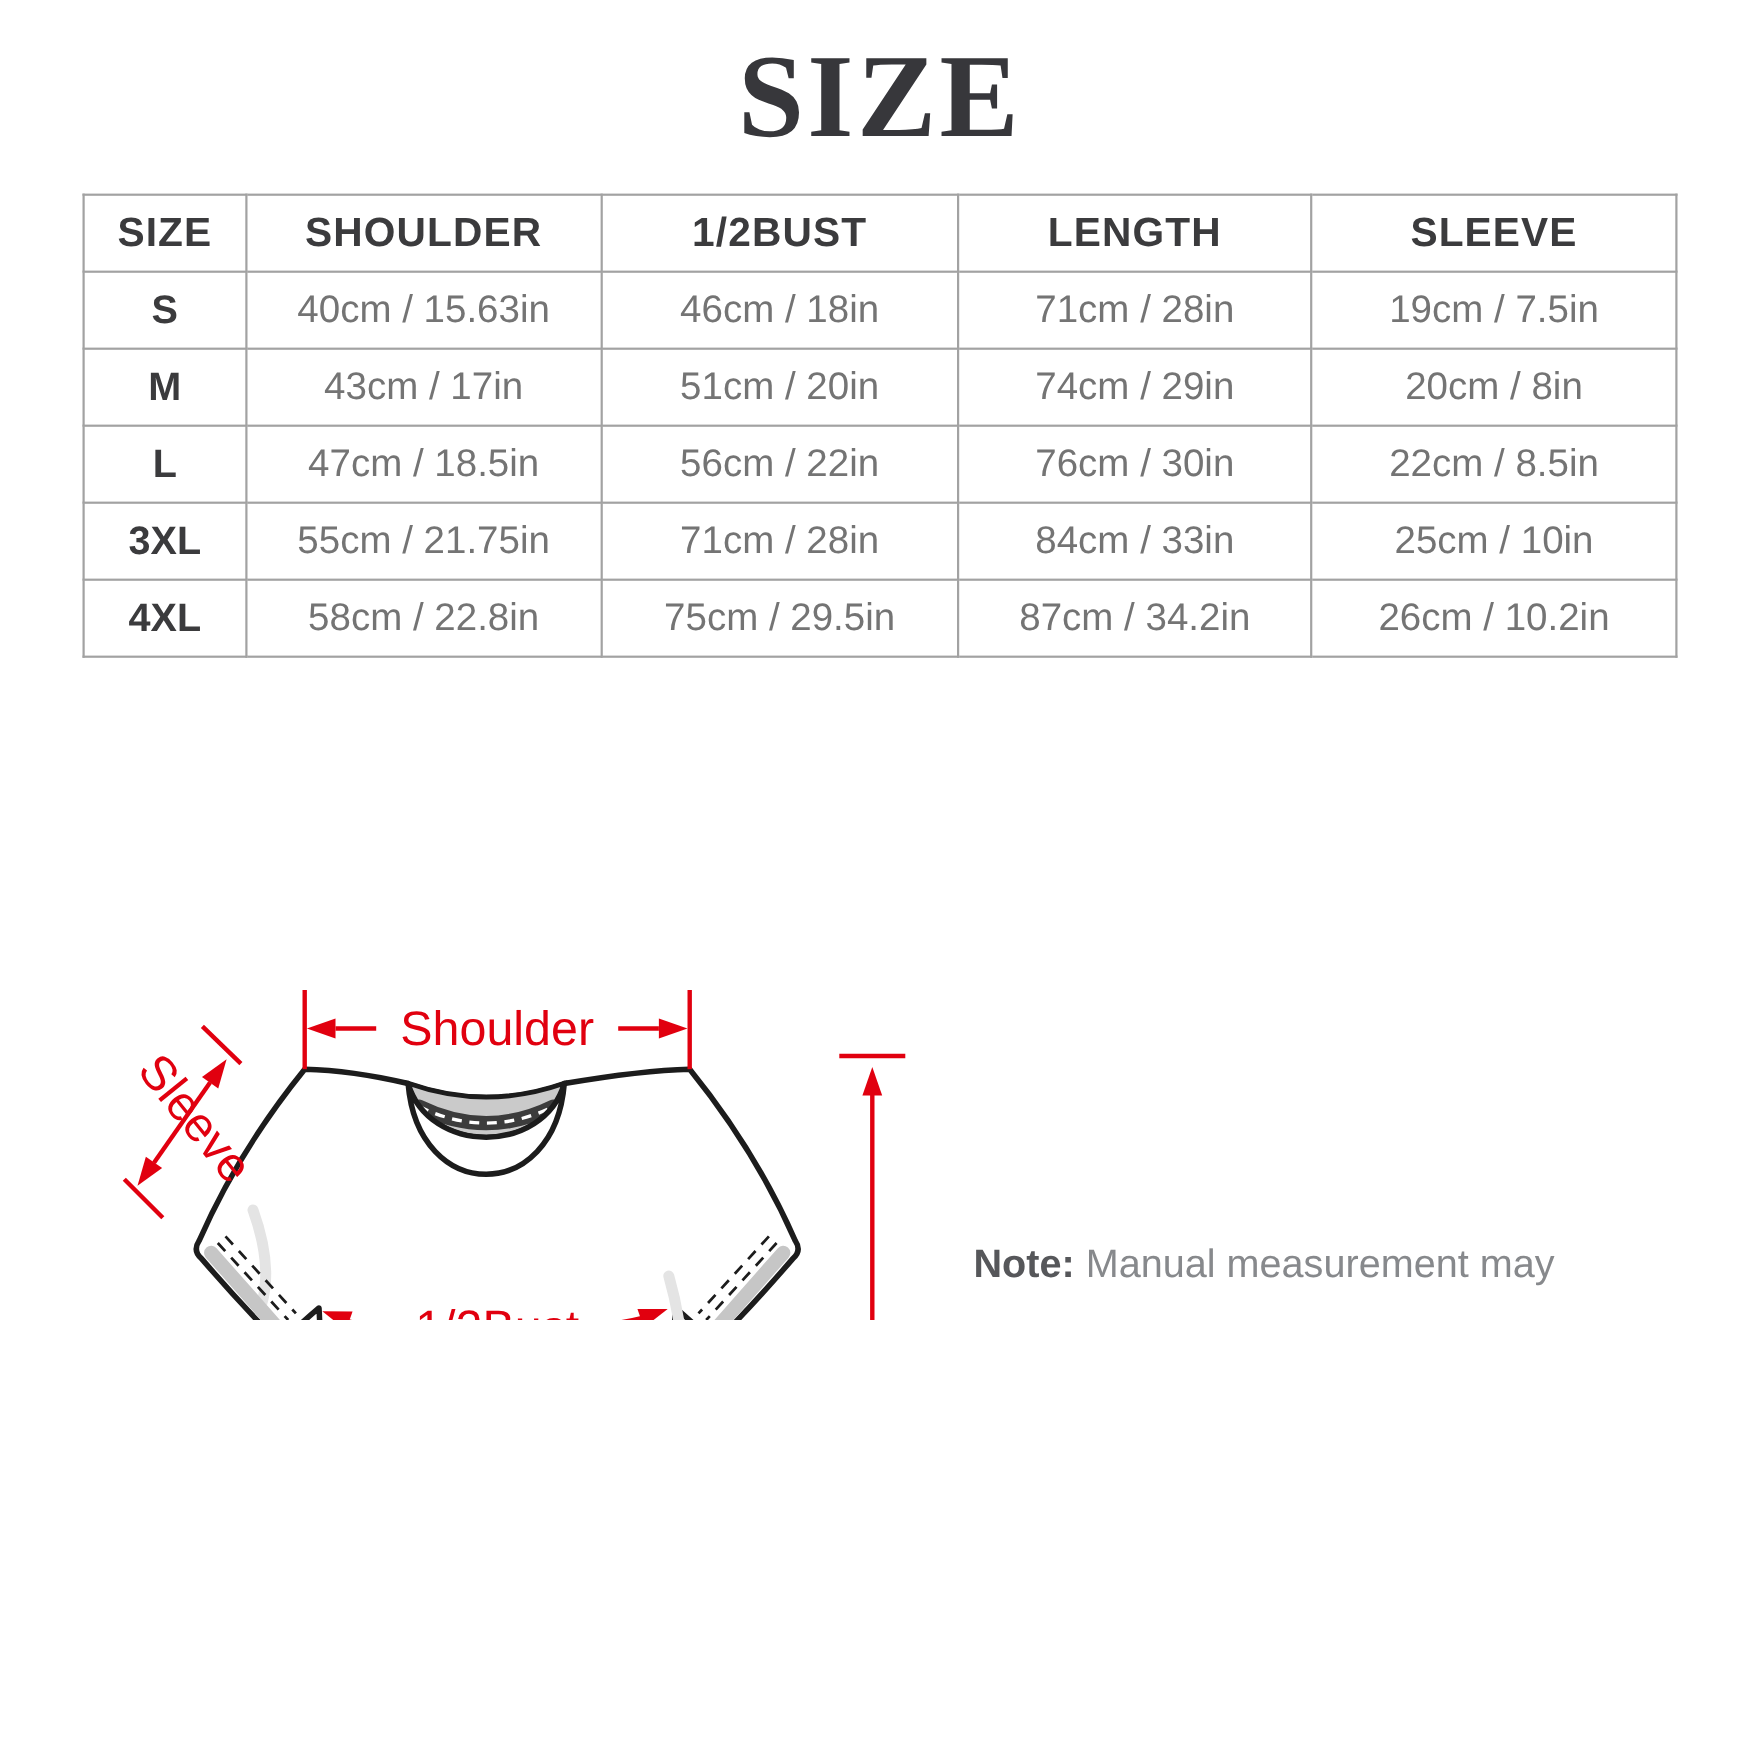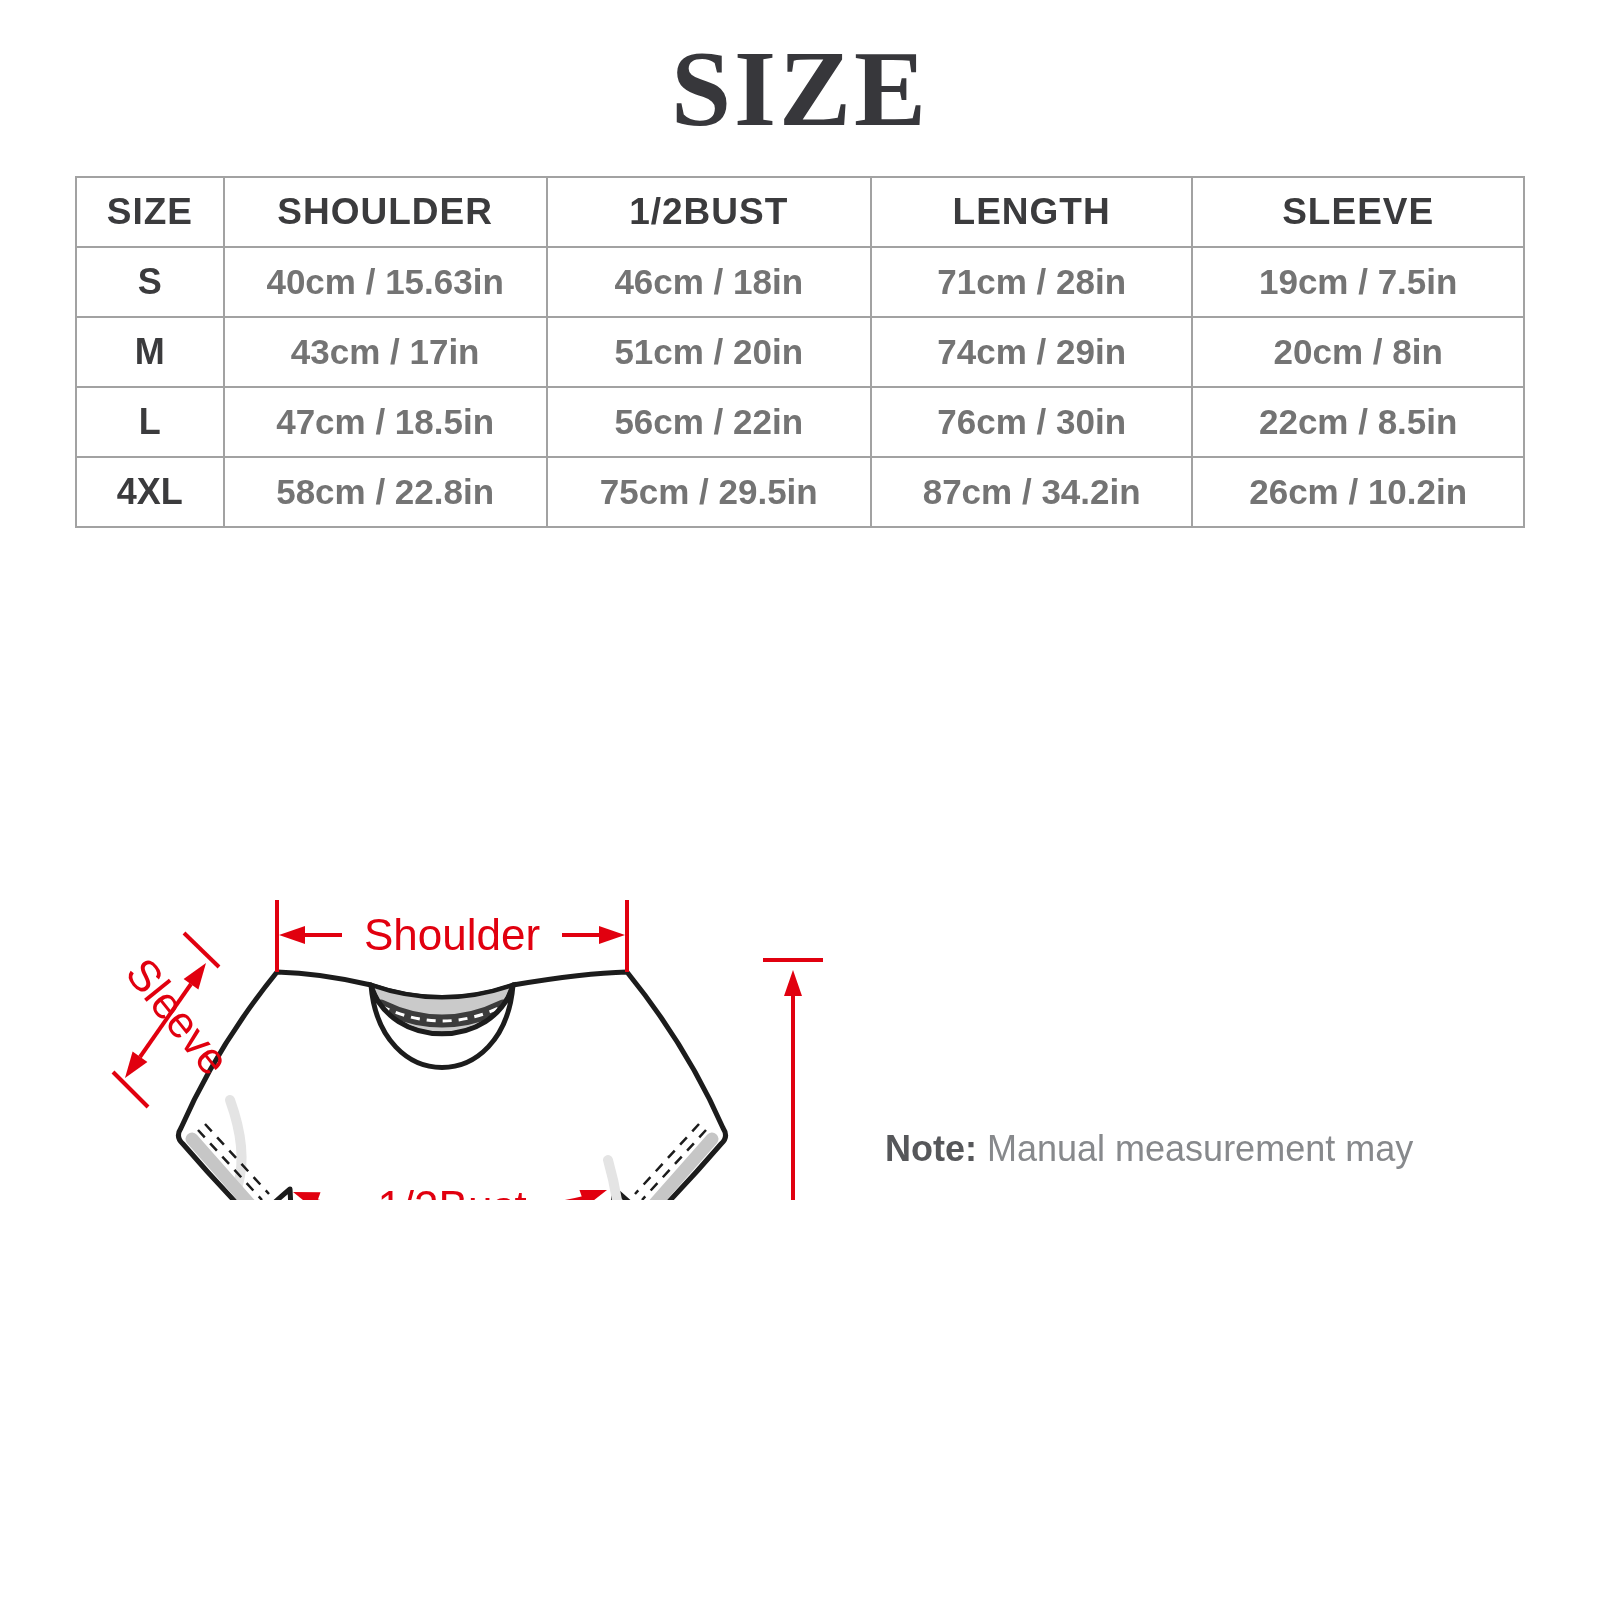--- a/index.html
+++ b/index.html
@@ -8,21 +8,21 @@
 
   .title{position:absolute;left:0;top:30px;width:100%;text-align:center;
          font-family:"Liberation Serif",serif;font-weight:bold;font-size:108px;
          line-height:118px;color:#37373b;letter-spacing:3px}
 
   table.size-table{position:absolute;left:75px;top:176px;width:1450px;
          border-collapse:collapse;table-layout:fixed;background:#fff}
   .size-table th,.size-table td{border:2px solid #a2a2a2;height:68px;
          text-align:center;vertical-align:middle;padding:0;overflow:hidden}
   .size-table th{font-size:37px;font-weight:bold;color:#3b3b3d;letter-spacing:1px}
-  .size-table td{font-size:35px;color:#747474;font-weight:bold}
+  .size-table td{font-size:35px;color:#747474;font-weight:normal}
   .size-table td.size-col{font-weight:bold;color:#3b3b3d;font-size:36px}
 
   .diagram{position:absolute;left:80px;top:860px;width:800px;height:740px}
   .diagram svg{display:block;width:100%;height:100%}
 
   .shirt-line{fill:#ffffff;stroke:#1c1c1c;stroke-width:5;stroke-linejoin:round;stroke-linecap:round}
   .detail-line{fill:none;stroke:#1c1c1c;stroke-width:2.5}
   .dashed{stroke-dasharray:10 8}
   .wrinkle{fill:none;stroke:#e4e4e4;stroke-width:10;stroke-linecap:round}
   .gray-fill{fill:#cacaca;stroke:#1c1c1c;stroke-width:4}
@@ -78,20 +78,27 @@
           <td>51cm / 20in</td>
           <td>74cm / 29in</td>
           <td>20cm / 8in</td>
         </tr>
         <tr>
           <td class="size-col">L</td>
           <td>47cm / 18.5in</td>
           <td>56cm / 22in</td>
           <td>76cm / 30in</td>
           <td>22cm / 8.5in</td>
+        </tr>
+        <tr>
+          <td class="size-col">3XL</td>
+          <td>55cm / 21.75in</td>
+          <td>71cm / 28in</td>
+          <td>84cm / 33in</td>
+          <td>25cm / 10in</td>
         </tr>
         <tr>
           <td class="size-col">4XL</td>
           <td>58cm / 22.8in</td>
           <td>75cm / 29.5in</td>
           <td>87cm / 34.2in</td>
           <td>26cm / 10.2in</td>
         </tr>
       </tbody>
   </table>

